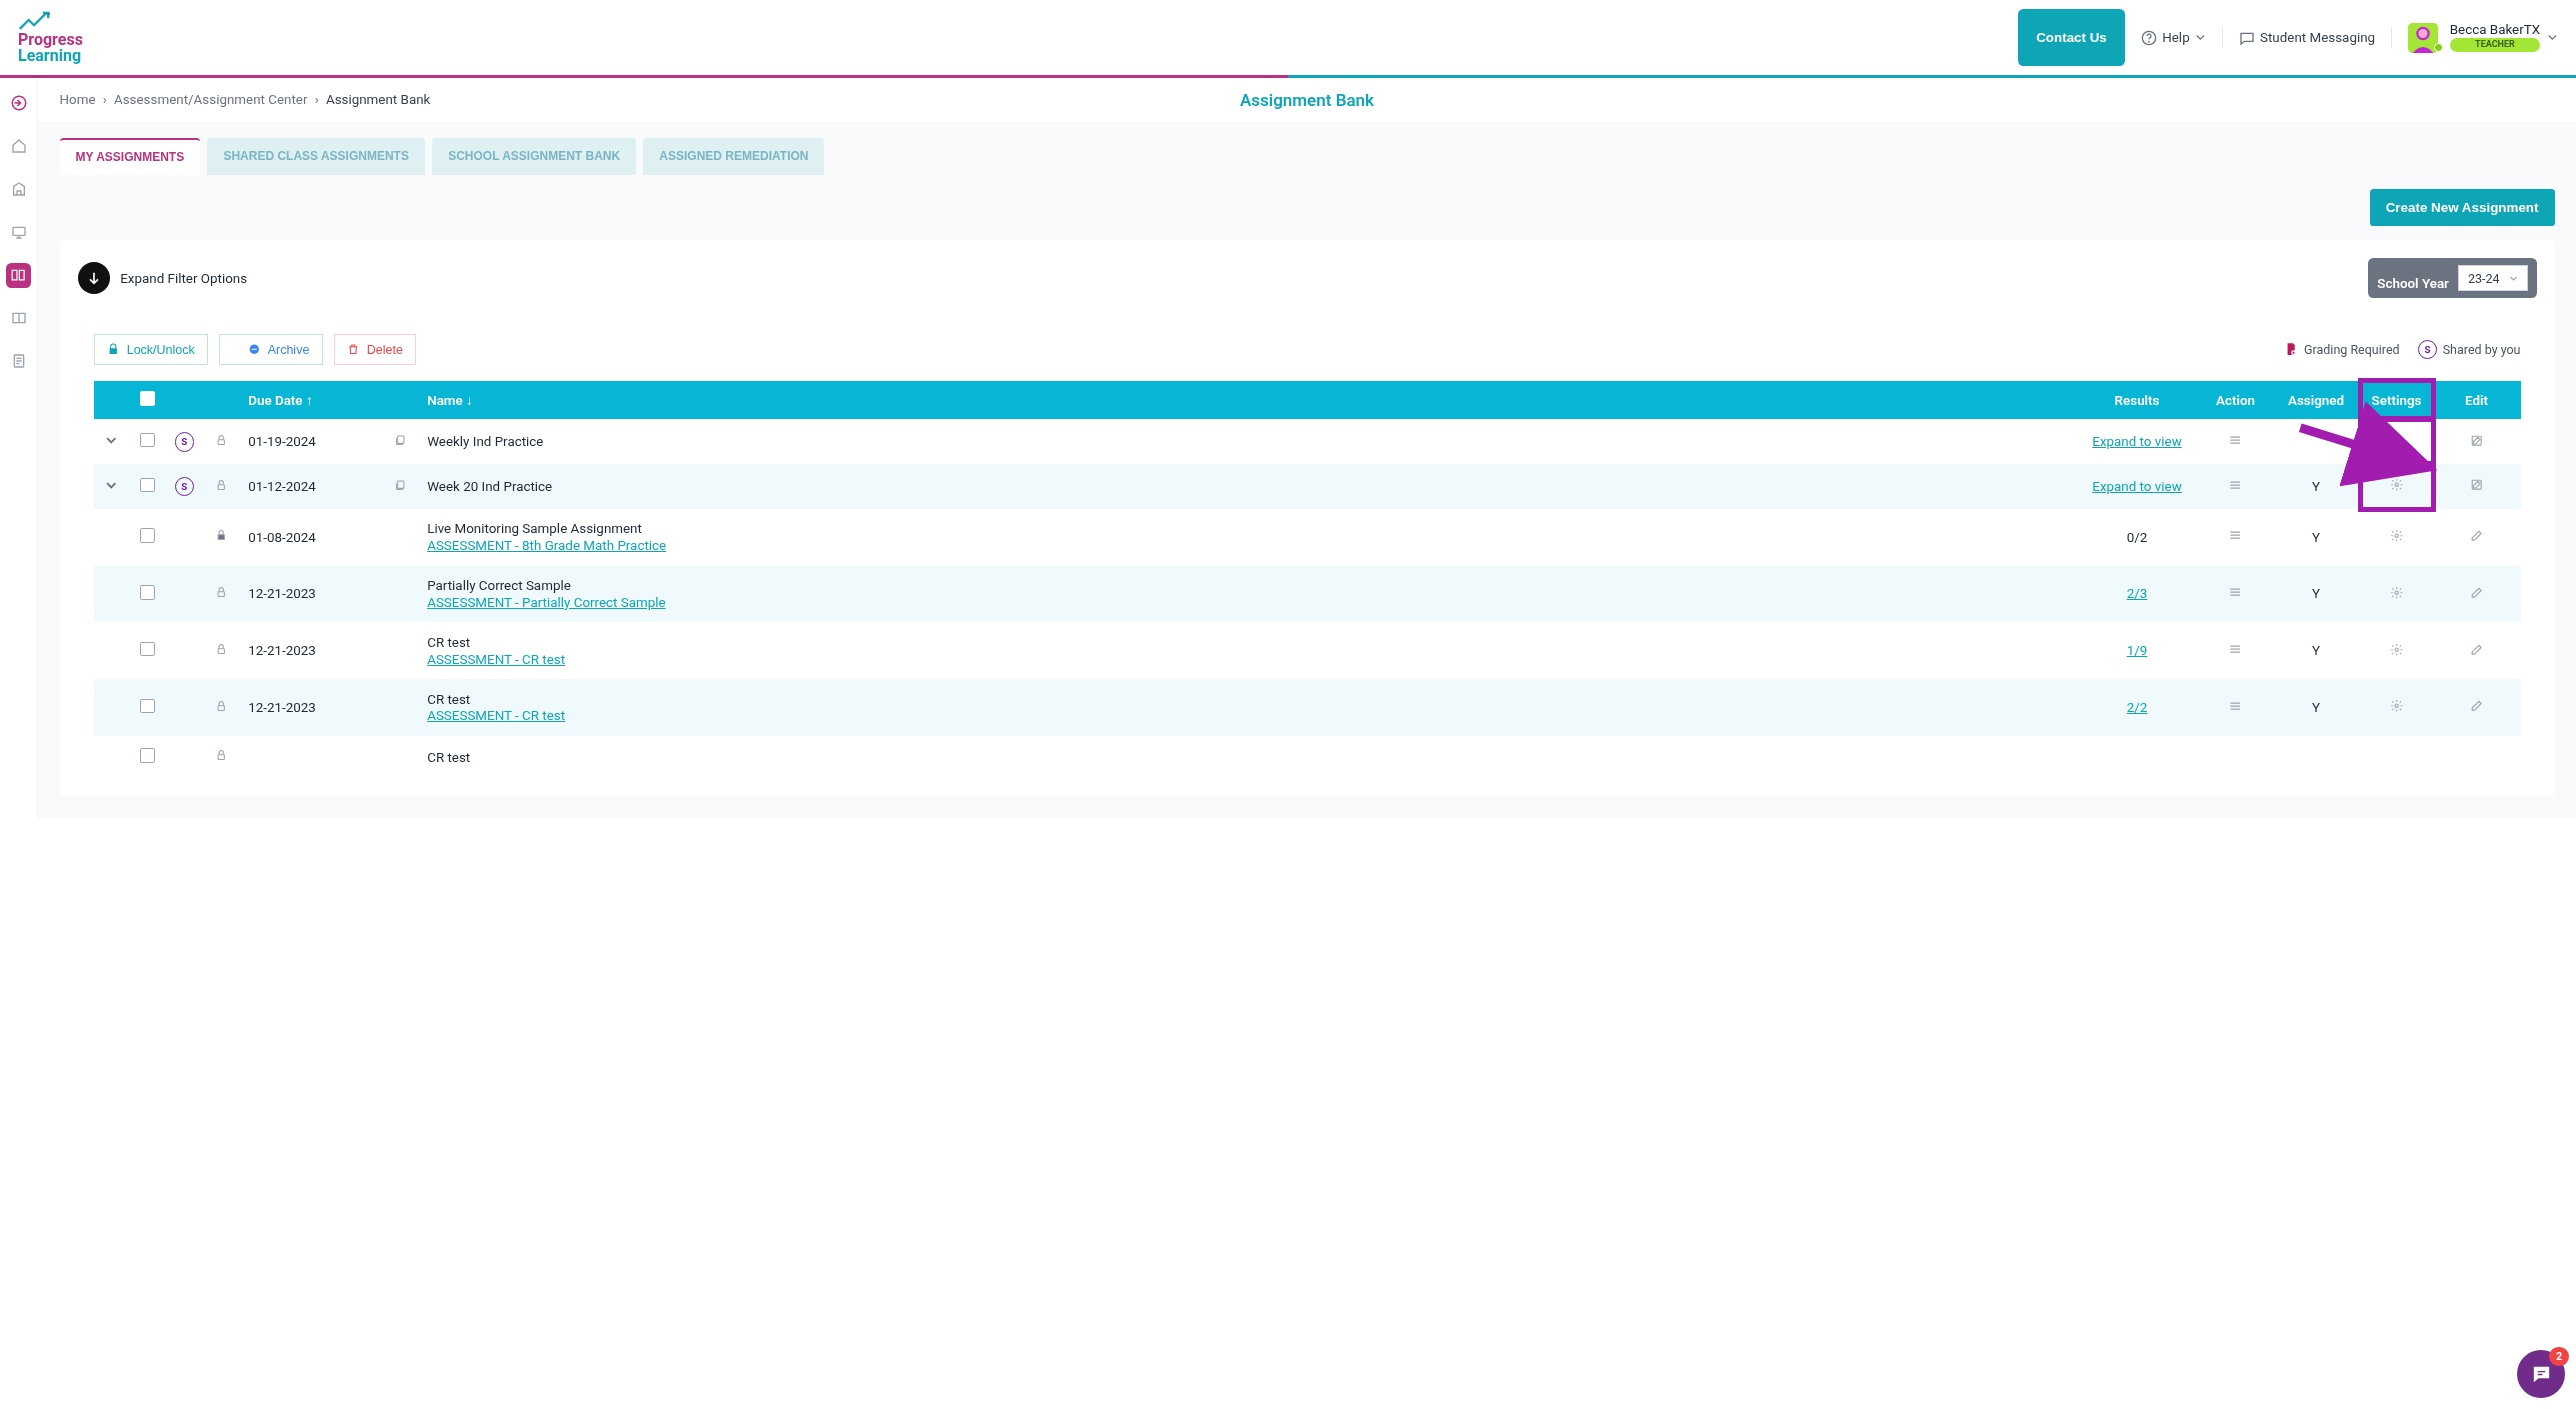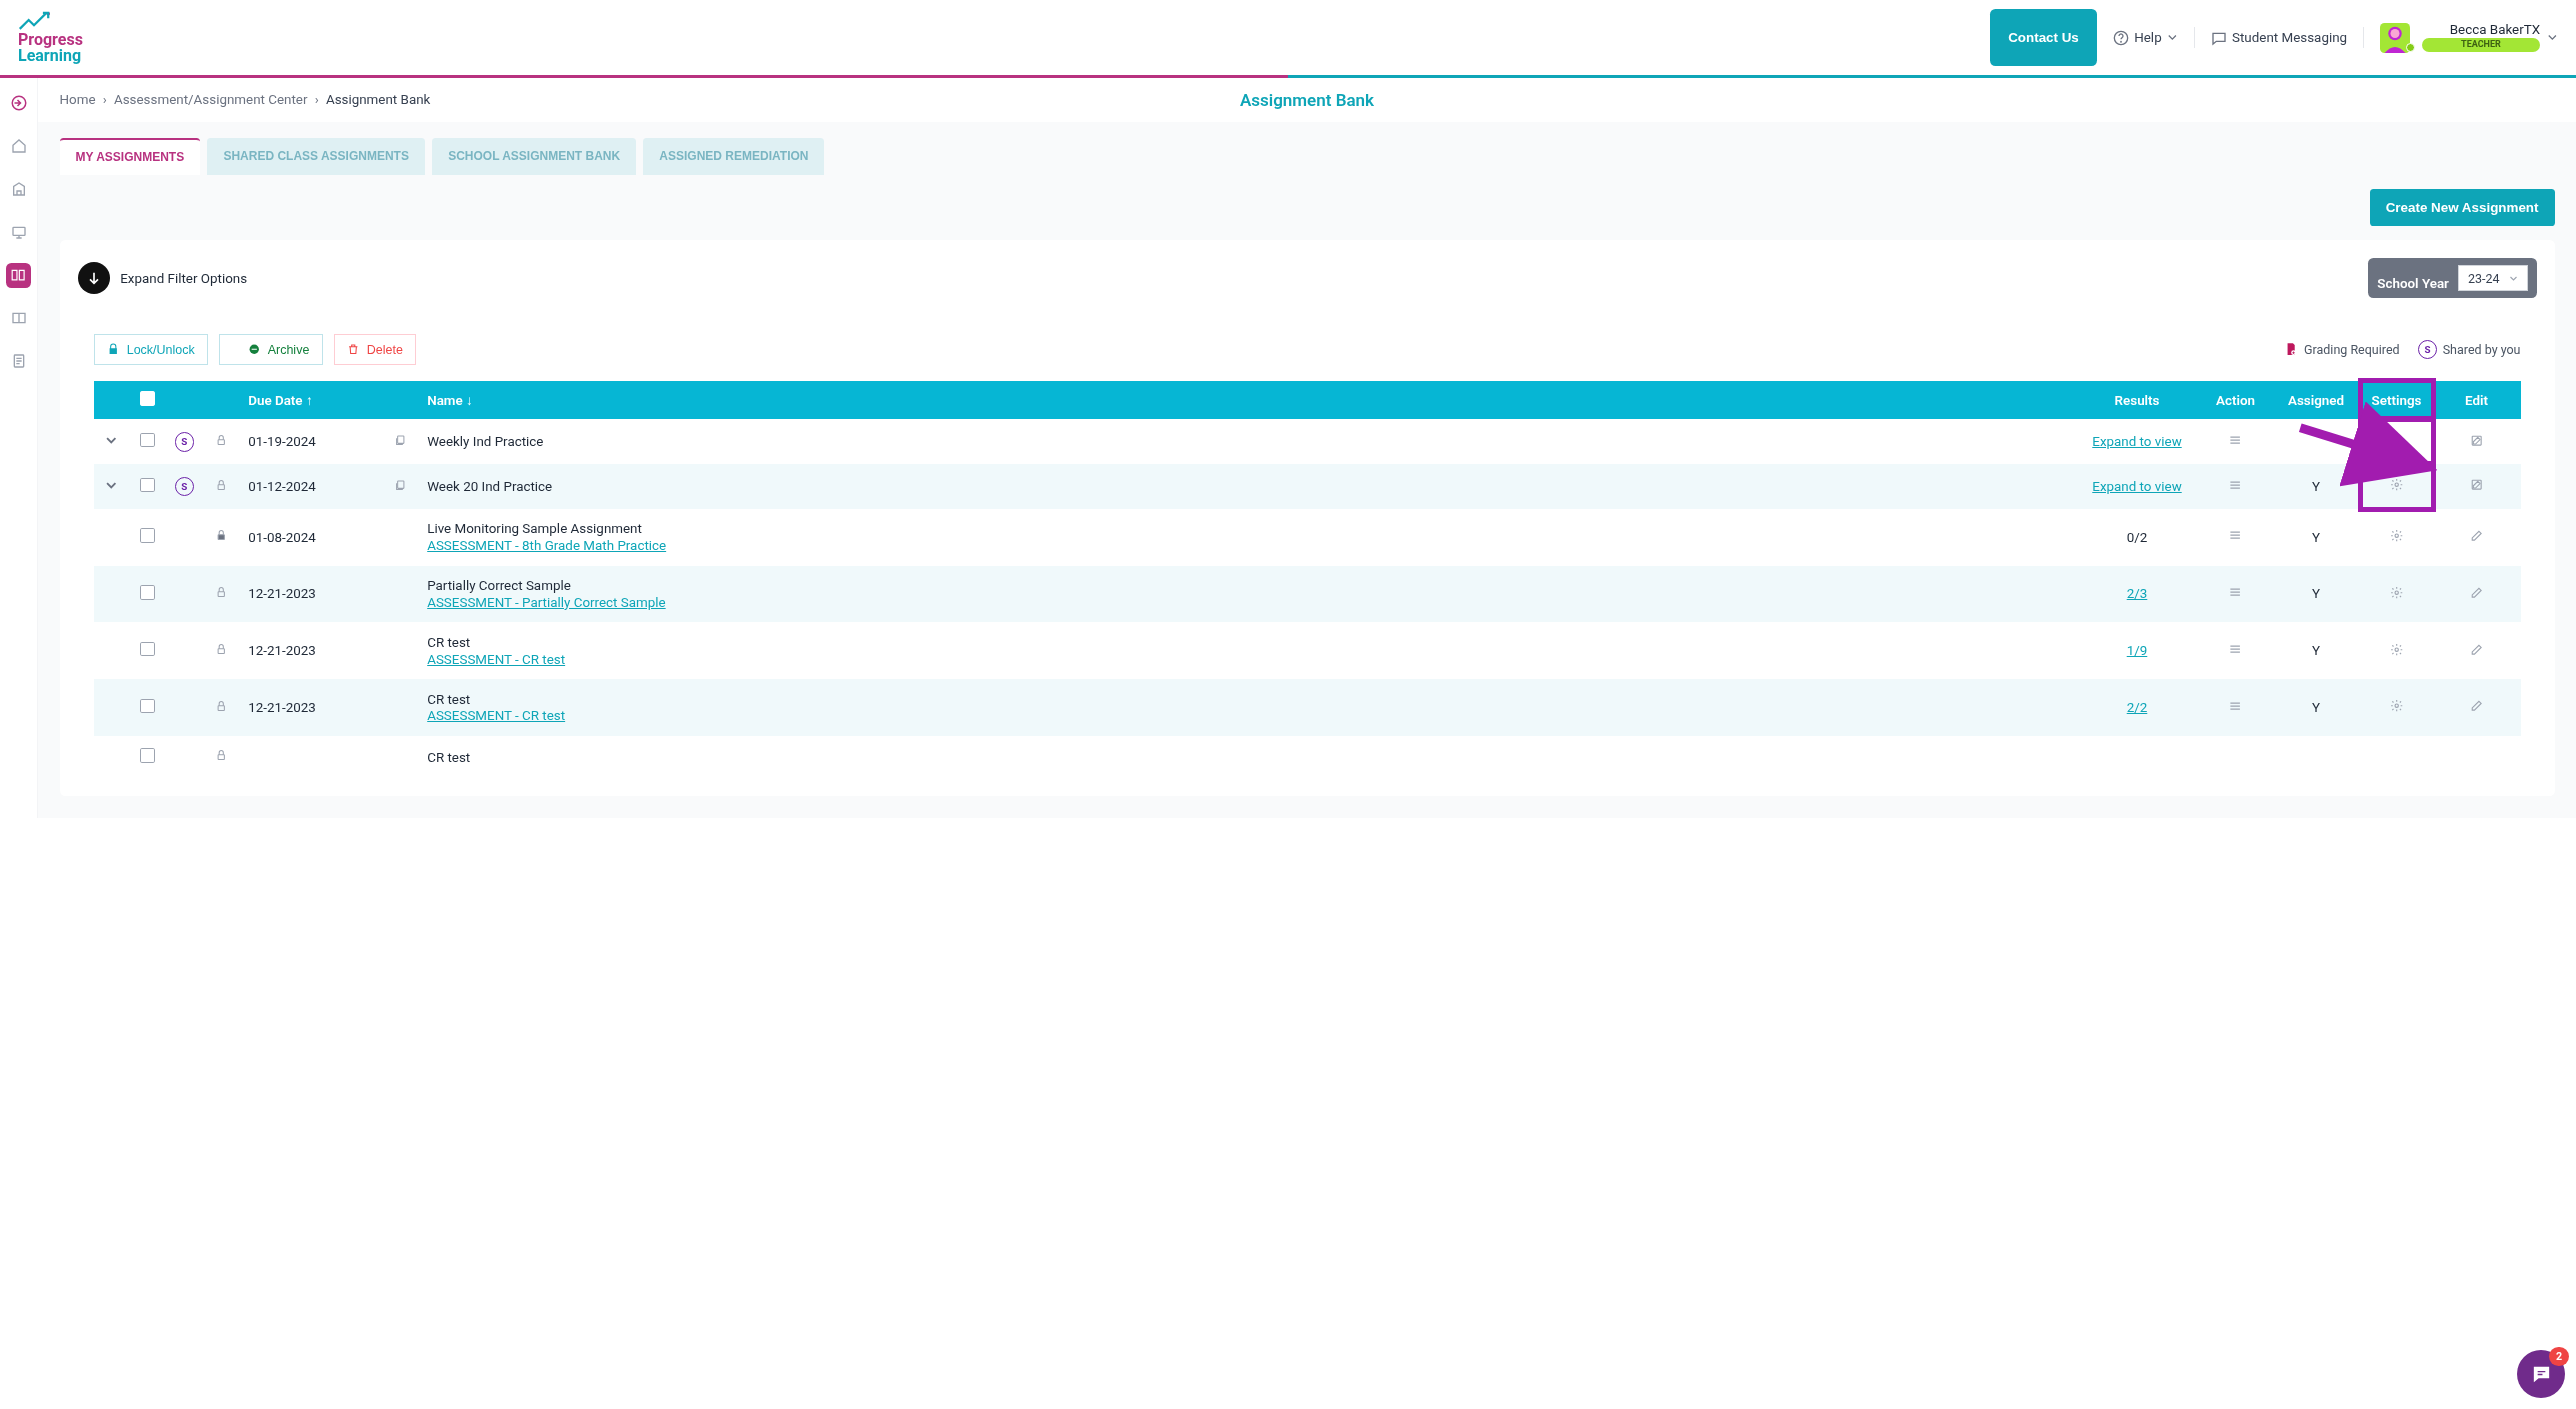--- a/index.html
+++ b/index.html
@@ -270,21 +270,21 @@
     background: #fff;
     padding: 7.2px 12.5px;
     border-radius: 0;
     cursor: pointer;
     display: flex;
     align-items: center;
     gap: 7.2px;
     font-size: 12.5px;
   }
   .tool-lock { color: #0ea5b7; }
-  .tool-archive { color: #15803d; padding-left: 28px; }
+  .tool-archive { color: #3b82f6; padding-left: 28px; }
   .tool-delete {
     color: #ef4444;
     border-color: #fecdd3;
   }
   .legend-area {
     margin-left: auto;
     display: flex;
     align-items: center;
     gap: 18px;
     color: #4b5563;
@@ -429,21 +429,21 @@
     <div class="topbar-divider"></div>
     <div class="user-badge">
       <svg class="avatar-svg" viewBox="0 0 40 40">
         <rect width="40" height="40" rx="6" fill="#a3e635"></rect>
         <circle cx="20" cy="14" r="9" fill="#c026d3"></circle>
         <circle cx="20" cy="14" r="6" fill="#f9a8d4"></circle>
         <path d="M6 40 Q20 24 34 40 Z" fill="#c026d3"></path>
       </svg>
       <span class="status-dot"></span>
       <div class="user-name-stack">
-        <span style="font-size:13.4px;margin-left:28px;">Becca BakerTX</span>
+        <span style="font-size:13.4px;">Becca BakerTX</span>
         <span class="teacher-pill">TEACHER</span>
       </div>
       <svg width="10.7" height="10.7" viewBox="0 0 12 12">
           <path d="M2 4 L6 8 L10 4" stroke="#6b7280" stroke-width="1.5" fill="none"></path>
         </svg>
     </div>
   </div>
 </div>
 
 <div class="layout">

